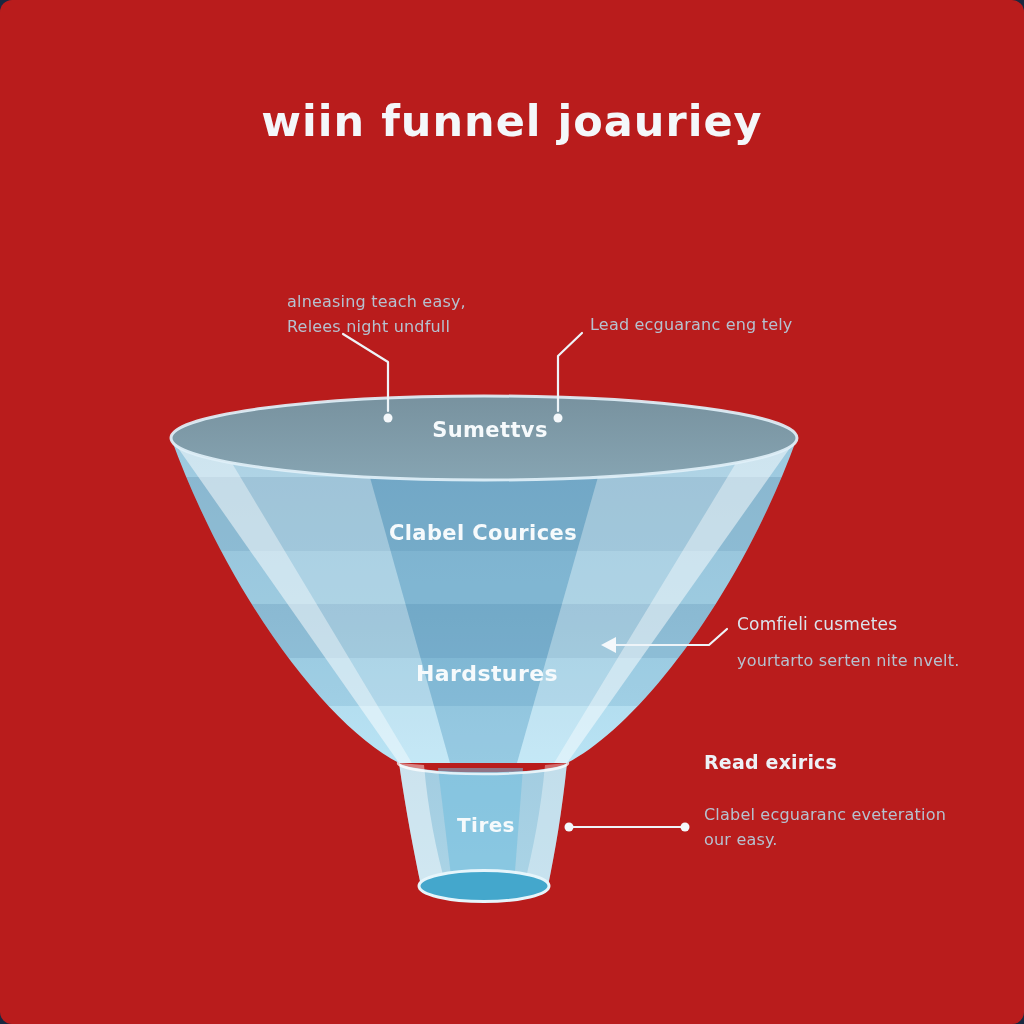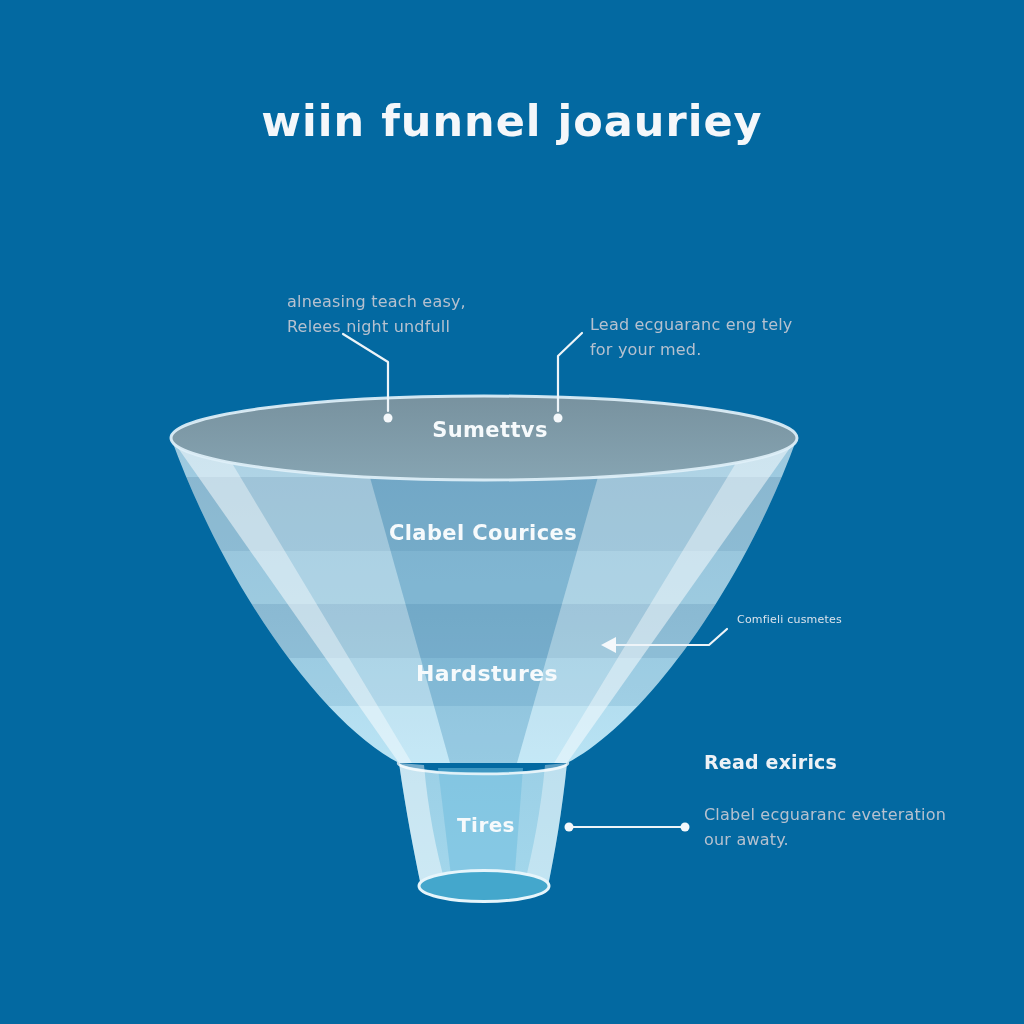--- a/index.html
+++ b/index.html
@@ -2,37 +2,37 @@
 <html><head>
 <meta charset="utf-8">
 <style>
   html,body{margin:0;padding:0;}
   body{
     width:1024px;height:1024px;
     background:#192840;
     font-family:"DejaVu Sans","Liberation Sans",sans-serif;
     overflow:hidden;
   }
-  .canvas{position:relative;width:1024px;height:1024px;background:#0369a1;}
+  .canvas{position:relative;width:1024px;height:1024px;background:#b91c1c;border-radius:12px;}
   .title{
     position:absolute;left:0;right:0;top:96px;
     text-align:center;
     font-size:43px;font-weight:700;letter-spacing:1px;
     color:#f4f7fa;
   }
   svg.funnel{position:absolute;left:0;top:0;}
   .ann{
     position:absolute;
     color:#b6c1cf;
     font-size:16px;line-height:1.55;
     letter-spacing:.2px;
   }
   .ann .line{display:block;}
   .ann-heading{
-    display:block;color:#dbe3ec;font-size:11px;margin-bottom:12px;
+    display:block;color:#dbe3ec;font-size:17px;margin-bottom:12px;
   }
   .ann-bold{
     position:absolute;color:#edf1f6;font-size:19px;font-weight:700;letter-spacing:.2px;
   }
   .stage-label{
     fill:#f6fafc;font-weight:700;letter-spacing:.4px;
     font-family:"DejaVu Sans","Liberation Sans",sans-serif;
     text-anchor:middle;
   }
   .leader{stroke:#eef4f8;stroke-width:2.2;fill:none;stroke-linecap:round;stroke-linejoin:round;}
@@ -116,27 +116,27 @@
     <text class="stage-label" x="486" y="832" font-size="20">Tires</text>
   </svg>
 
   <div class="ann" style="left:287px;top:290px;">
     <span class="line">alneasing teach easy,</span>
     <span class="line">Relees night undfull</span>
   </div>
 
   <div class="ann" style="left:590px;top:313px;">
     <span class="line">Lead ecguaranc eng tely</span>
-    <span class="line">for your med.</span>
   </div>
 
   <div class="ann" style="left:737px;top:611px;">
     <span class="ann-heading">Comfieli cusmetes</span>
+    <span class="line">yourtarto serten nite nvelt.</span>
   </div>
 
   <div class="ann-bold" style="left:704px;top:751px;">Read exirics</div>
 
   <div class="ann" style="left:704px;top:803px;">
     <span class="line">Clabel ecguaranc eveteration</span>
-    <span class="line">our awaty.</span>
+    <span class="line">our easy.</span>
   </div>
 
 </div>
 
 </body></html>

